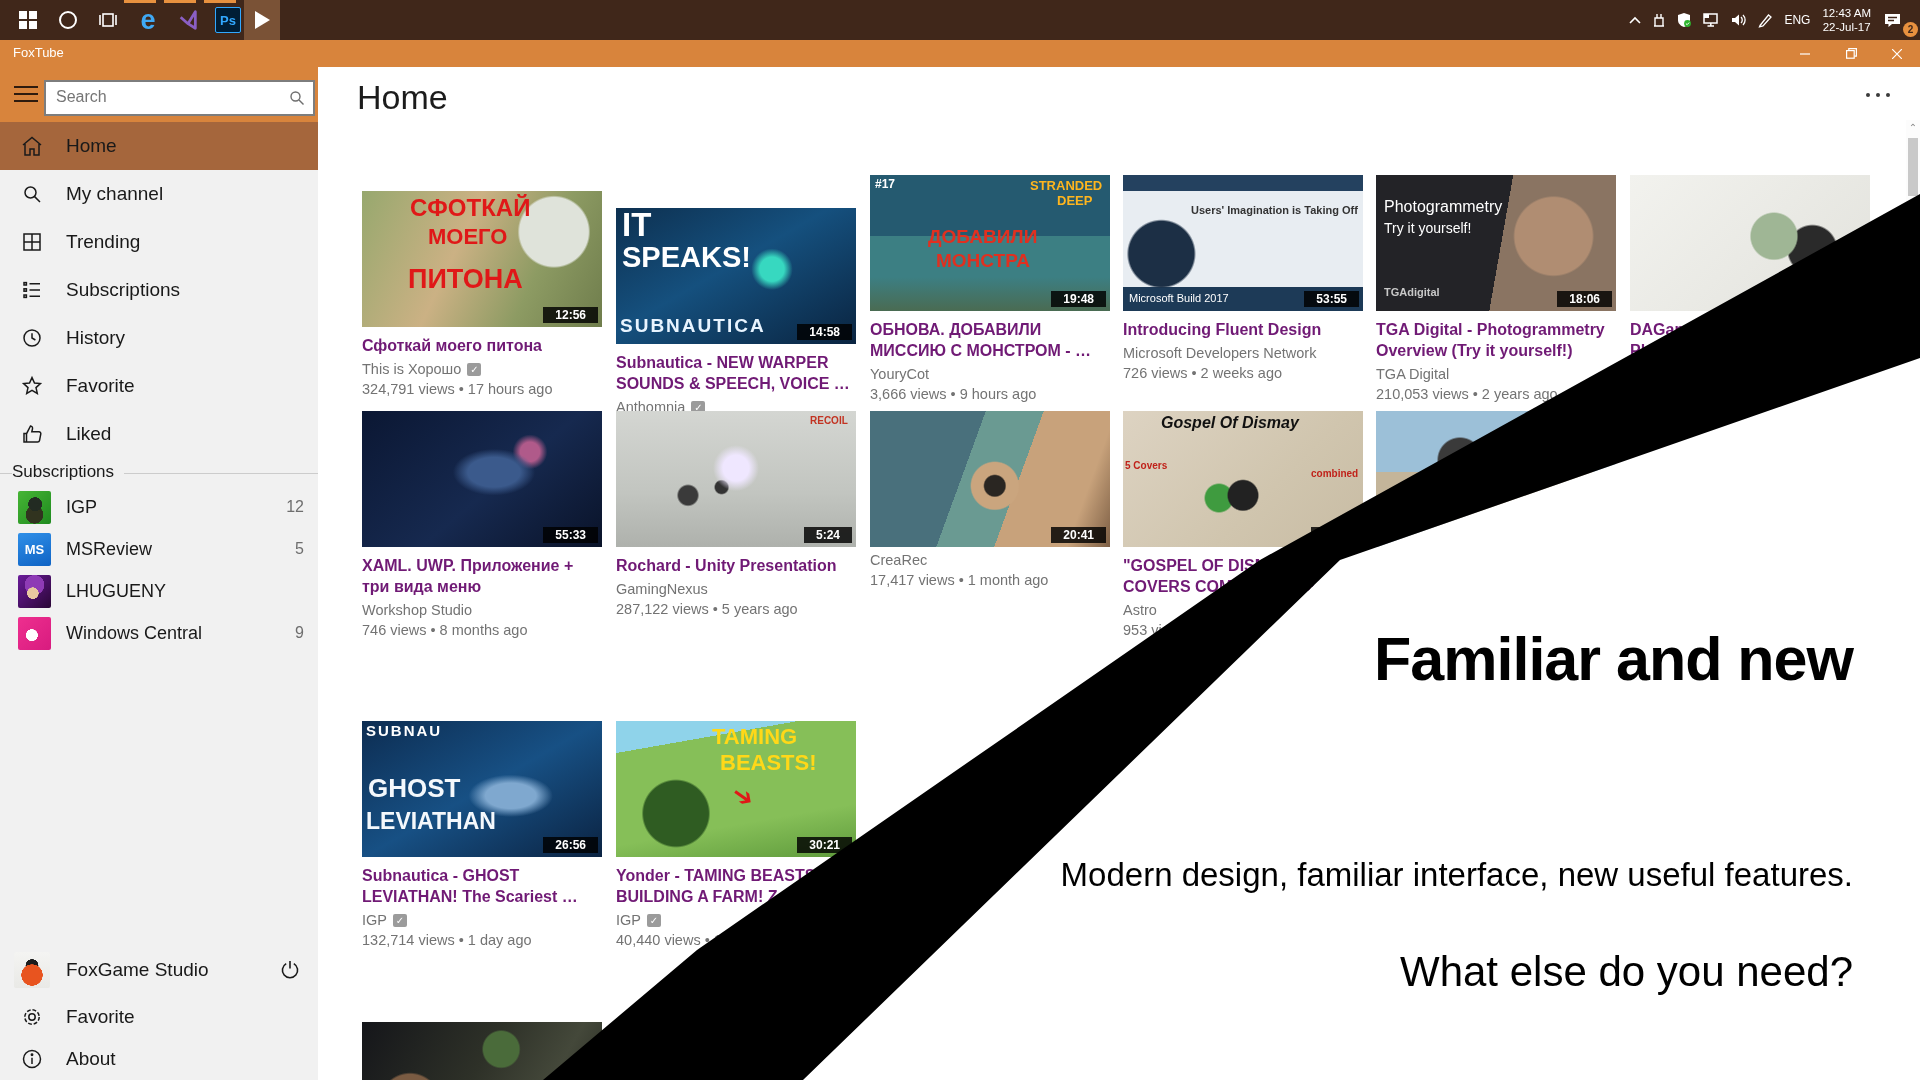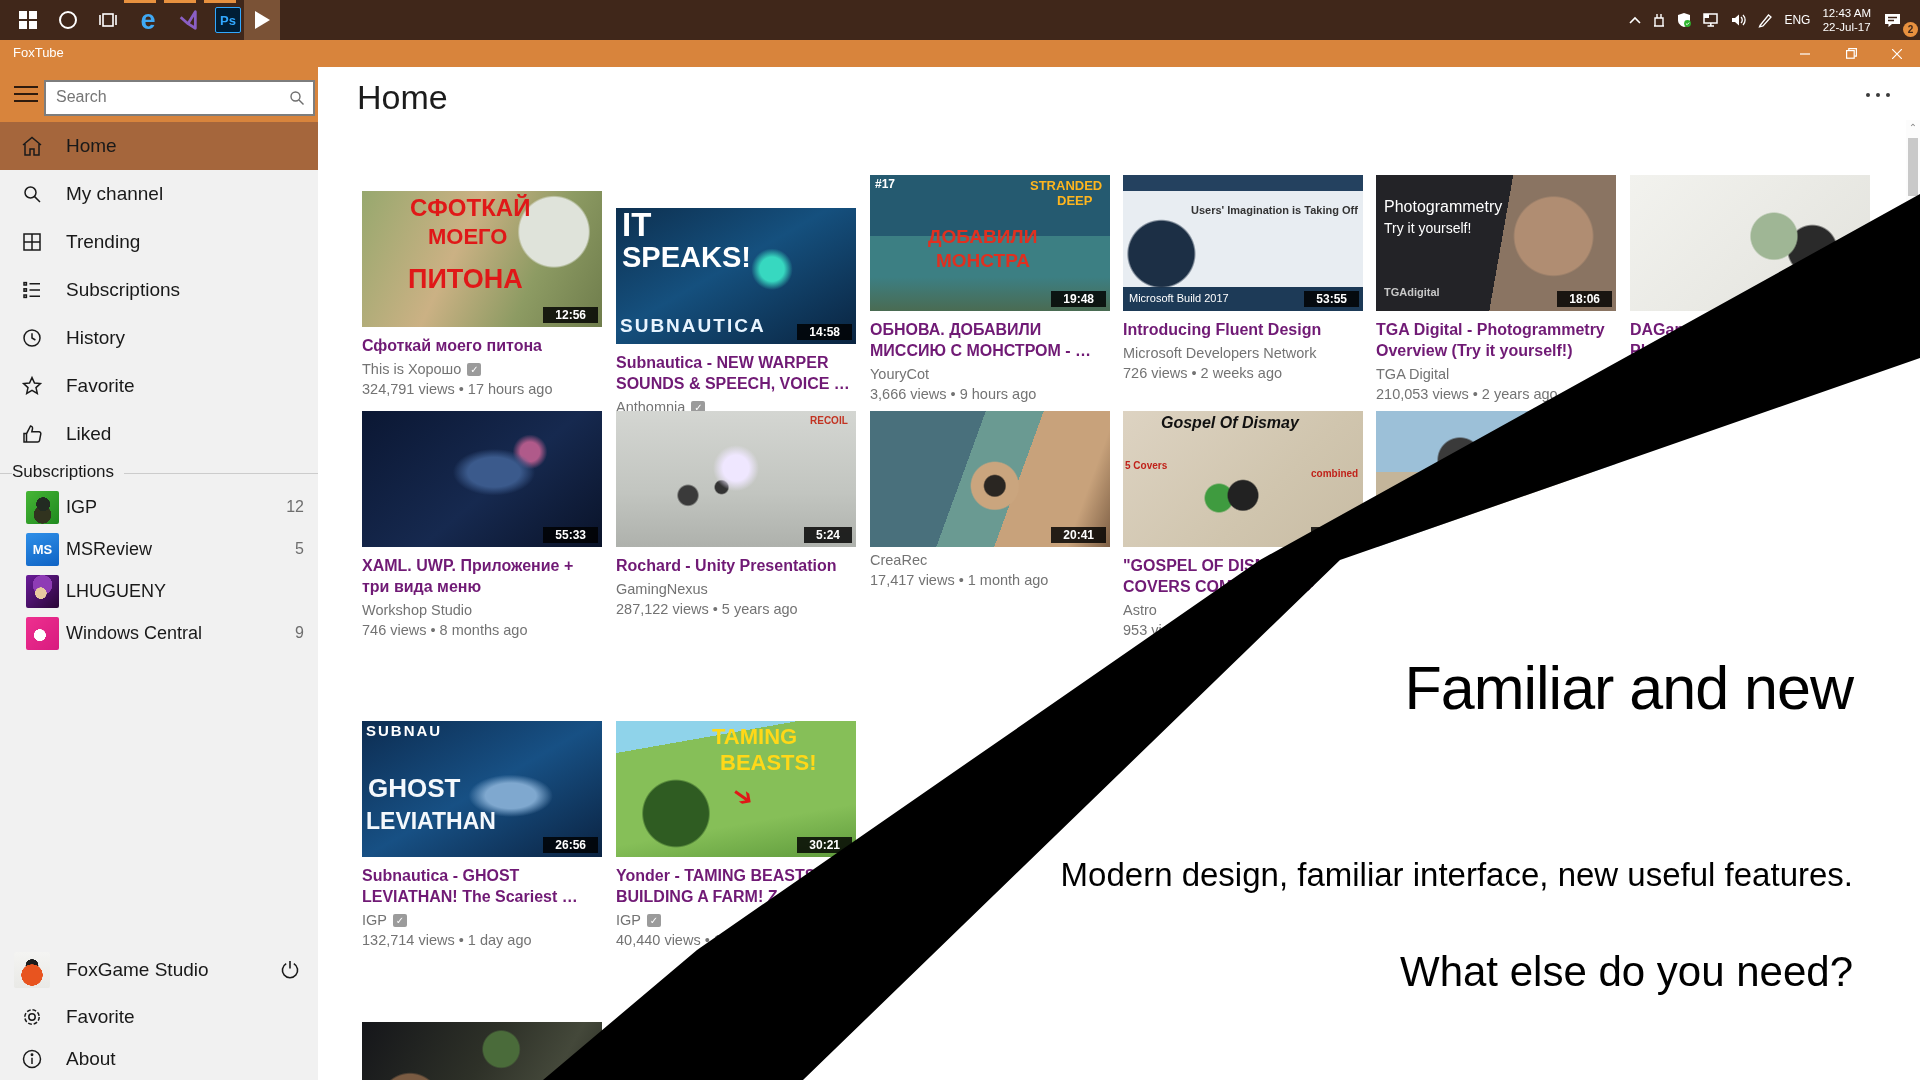--- a/index.html
+++ b/index.html
@@ -33,21 +33,21 @@
     padding-left:10px; font-family:inherit; background:transparent;}
   #sidebar { position:absolute; left:0; top:122px; width:318px; height:958px; background:#f1f1f1; z-index:10; }
   .nav-item { position:relative; height:48px; display:flex; align-items:center; cursor:pointer; color:#191919; }
   .nav-item.active { background:#a5663c; }
   .nav-item .nicon { position:absolute; left:20px; width:24px; height:24px; }
   .nav-item .nlabel { position:absolute; left:66px; font-size:19px; }
   #subs-label-row { position:relative; height:26px; margin-top:2px; }
   #subs-line { position:absolute; left:0; right:0; top:13px; height:1px; background:#cccccc; }
   #subs-label { position:absolute; left:12px; top:2px; font-size:17px; color:#1a1a1a; background:#f1f1f1; padding-right:10px; }
   .ch-row { position:relative; height:42px; display:flex; align-items:center; cursor:pointer; }
-  .ch-avatar { position:absolute; left:26px; width:33px; height:33px; border-radius:2px; }
+  .ch-avatar { position:absolute; left:18px; width:33px; height:33px; border-radius:2px; }
   .ch-name { position:absolute; left:66px; font-size:18px; color:#191919; }
   .ch-count { position:absolute; right:14px; font-size:16px; color:#6e6e6e; }
   #sb-bottom { position:absolute; left:0; bottom:0; width:318px; }
   .sb-foot-row { position:relative; height:42px; display:flex; align-items:center; cursor:pointer; }
   #account-row { height:52px; }
   #account-avatar { position:absolute; left:14px; top:8px; width:36px; height:36px; border-radius:2px;
     background: radial-gradient(circle at 50% 64%, #e8541f 0 36%, transparent 37%),
                 radial-gradient(circle at 50% 38%, #1d1d1d 0 22%, transparent 23%),
                 linear-gradient(180deg,#f4f4f2,#e9e9e6); }
   .sb-foot-row .nicon { position:absolute; left:20px; width:24px; height:24px; }
@@ -79,21 +79,21 @@
   #igp-head h2 { font-size:20px; color:#161616; }
   #recent-head { position:absolute; left:44px; top:988px; display:flex; align-items:baseline; }
   #recent-head h2 { font-size:20px; color:#161616; }
   
   #scrollbar { position:absolute; right:0; top:53px; width:14px; height:960px; background:#fcfcfc; }
   #scroll-up { position:absolute; top:2px; left:1px; width:12px; height:12px; color:#8a8a8a; font-size:10px; text-align:center; }
   #scroll-thumb { position:absolute; top:18px; left:2px; width:10px; height:58px; background:#c9c9c9; }
   
   #overlay-svg { position:absolute; left:0; top:0; width:1920px; height:1080px; z-index:50; pointer-events:none; }
   .promo { position:absolute; z-index:51; color:#000; text-align:right; }
-  #promo-headline { right:67px; top:624px; font-size:61px; font-weight:normal; letter-spacing:-1px;margin-top:29px; }
+  #promo-headline { right:67px; top:624px; font-size:61px; font-weight:bold; letter-spacing:-1px; }
   #promo-line1 { right:67px; top:856px; font-size:33px; }
   #promo-line2 { right:67px; top:948px; font-size:42px; }
   svg.icon { display:block; }
 </style>
 </head>
 <body>
 
 <div id="taskbar">
   <div class="tb-ind" style="left:124px;width:32px;"></div>
   <div class="tb-ind" style="left:164px;width:32px;"></div>

